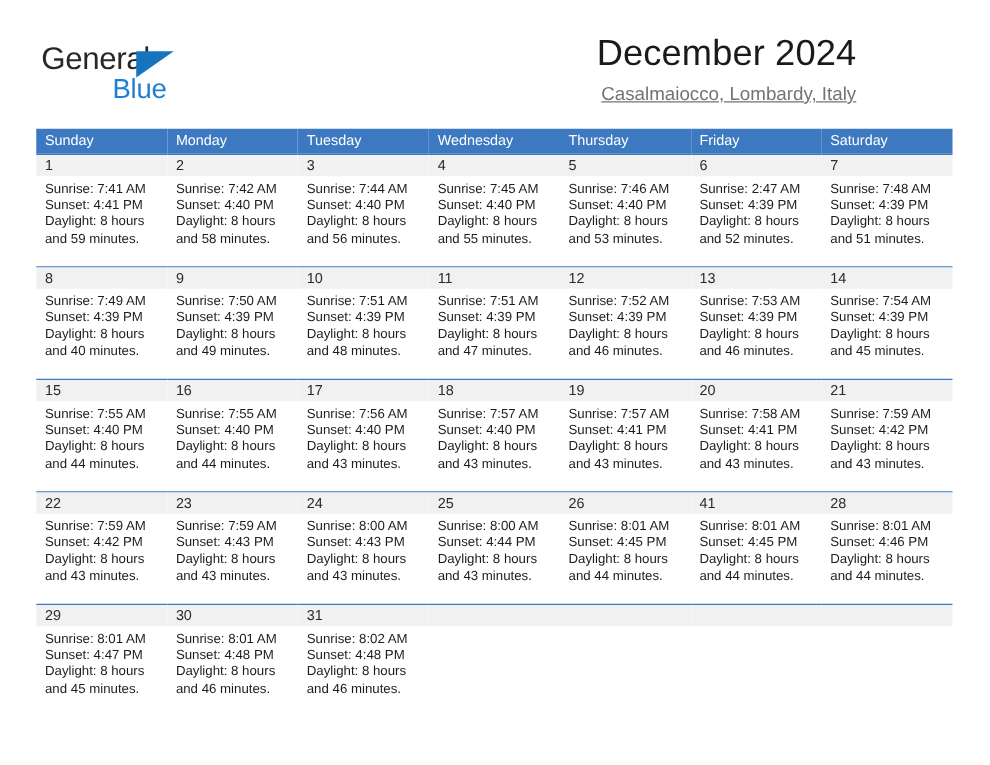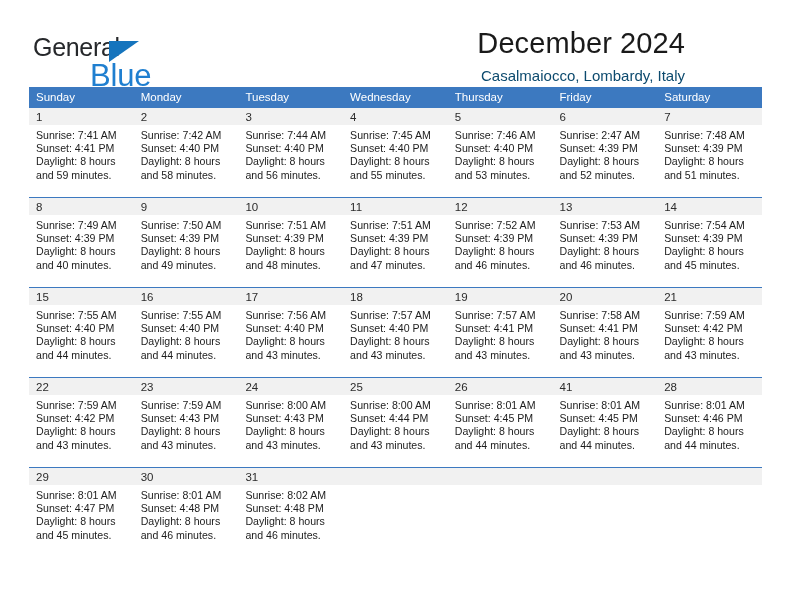--- a/index.html
+++ b/index.html
@@ -50,50 +50,51 @@
     top: 8px;
     width: 0;
     height: 0;
     border-left: 30px solid #1574bd;
     border-bottom: 21px solid transparent;
   }
   .brand-blue {
     position: absolute;
     left: 57px;
     top: 25px;
-    font-size: 31px;
+    font-size: 22px;
     letter-spacing: -0.2px;
     color: #1f7fd0;
   }
 
   .title-block {
     position: absolute;
     right: 35px;
     top: 26px;
     text-align: right;
   }
   .cal-title {
     font-size: 29px;
     color: #1a1a1a;
     line-height: 34px;
     font-weight: normal;
     letter-spacing: 0.1px;
   }
   .cal-subtitle {
     margin-top: 7px;
     font-size: 15px;
-    color: #0c4a6e;
+    color: #737373;
     line-height: 18px;
+    text-decoration: underline;
   }
 
   
   .calendar {
     position: absolute;
     left: 29px;
-    top: 87px;
+    top: 103px;
     width: 733px;
     border-collapse: collapse;
     table-layout: fixed;
   }
   .dow-row th {
     background: #3c79c0;
     color: #ffffff;
     font-size: 11.5px;
     font-weight: normal;
     text-align: left;

